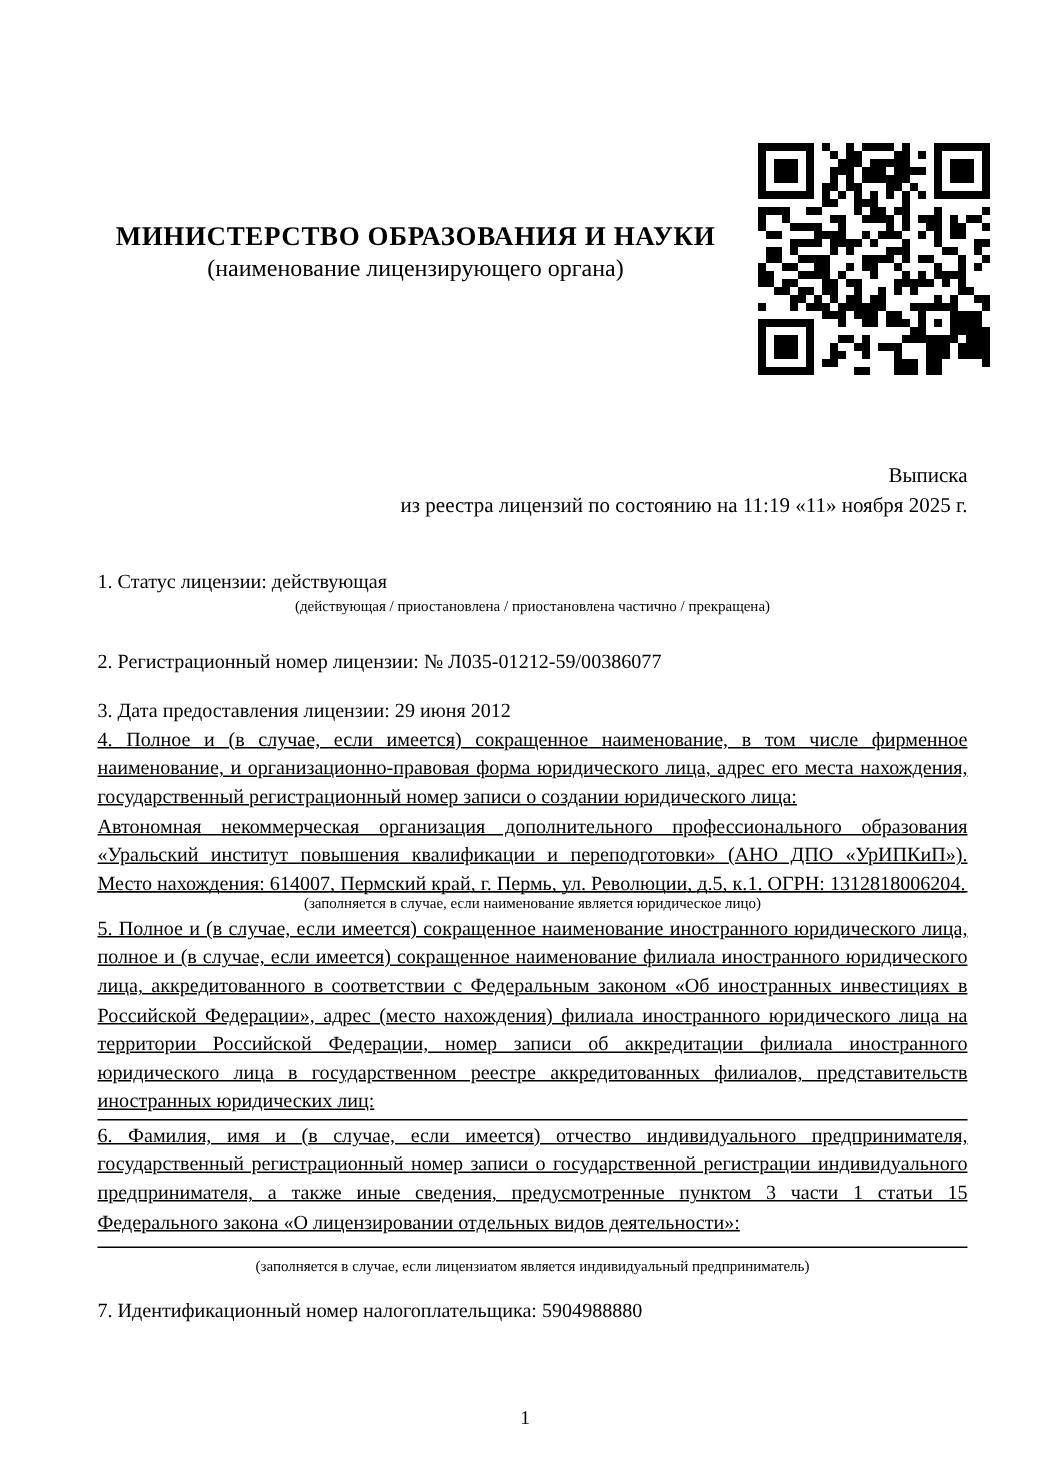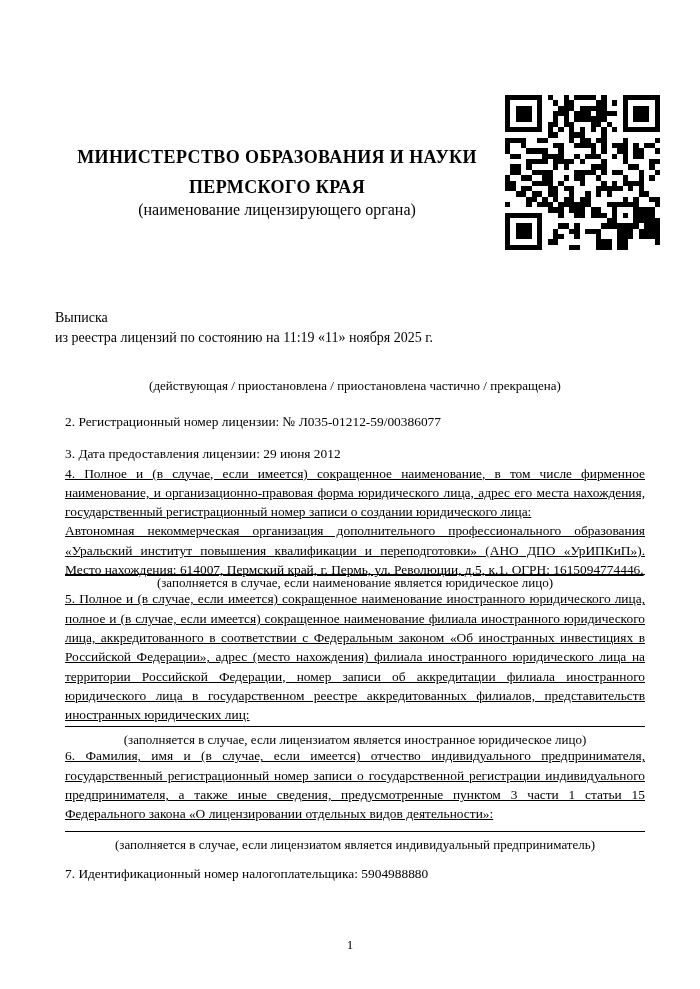--- a/index.html
+++ b/index.html
@@ -9,28 +9,28 @@
     -webkit-font-smoothing:antialiased;
   }
   .page{position:relative;width:700px;height:989px;background:#fff;overflow:hidden;margin-top:12px;}
 
   .header-text{position:absolute;left:65px;top:130px;width:424px;text-align:center;}
   .ministry{font-weight:700;font-size:18px;line-height:30px;letter-spacing:.4px;}
   .authority-caption{font-size:16px;line-height:13px;margin-top:1px;}
 
   .qr{position:absolute;left:505px;top:83px;width:155px;height:155px;}
 
-  .doc-title{position:absolute;left:55px;top:296px;width:590px;text-align:left;
+  .doc-title{position:absolute;left:55px;top:296px;width:590px;text-align:right;
              font-size:14px;line-height:20px;}
 
   .content{position:absolute;left:65px;top:366px;width:580px;
            font-size:13.4px;line-height:19.3px;}
   .content p{margin:0;text-decoration:underline;}
   .just{text-align:justify;}
-  .caption{font-size:13px;line-height:13px;text-align:center;margin-top:1px;}
+  .caption{font-size:10px;line-height:13px;text-align:center;margin-top:1px;}
   .item2{margin-top:20px;}
   .item3{margin-top:13px;}
   .item4q{margin-top:10px;}
   .fill-line{height:0;border-top:1.6px solid #000;}
   .fl4{margin-top:-5px;}
   .fl5{margin-top:2px;}
   .fl6{margin-top:7px;}
   .cap5{margin-top:6px;}
   .cap6{margin-top:6px;}
   .item5{margin-top:17px;}
@@ -40,21 +40,20 @@
   .page-number{position:absolute;left:0;top:925px;width:700px;text-align:center;
                font-size:13px;line-height:16px;}
 </style>
 </head>
 <body>
 
 <div class="page">
 
   <div class="header-text">
     <div class="ministry">МИНИСТЕРСТВО ОБРАЗОВАНИЯ И НАУКИ</div>
-    <div class="ministry">ПЕРМСКОГО КРАЯ</div>
     <div class="authority-caption">(наименование лицензирующего органа)</div>
   </div>
 
   <div class="qr" id="qr"><svg xmlns="http://www.w3.org/2000/svg" viewBox="0 0 29 29" width="155" height="155" shape-rendering="crispEdges">
         <rect width="29" height="29" fill="#fff"></rect>
         <rect x="0" y="0" width="1" height="1" fill="#000"></rect>
         <rect x="1" y="0" width="1" height="1" fill="#000"></rect>
         <rect x="2" y="0" width="1" height="1" fill="#000"></rect>
         <rect x="3" y="0" width="1" height="1" fill="#000"></rect>
         <rect x="4" y="0" width="1" height="1" fill="#000"></rect>
@@ -473,34 +472,34 @@
         <rect x="21" y="28" width="1" height="1" fill="#000"></rect>
         <rect x="22" y="28" width="1" height="1" fill="#000"></rect>
       </svg></div>
 
   <div class="doc-title">
     <div>Выписка</div>
     <div>из реестра лицензий по состоянию на 11:19 «11» ноября 2025 г.</div>
   </div>
 
   <div class="content">
+    <div>1. Статус лицензии: действующая</div>
     <div class="caption">(действующая / приостановлена / приостановлена частично / прекращена)</div>
 
     <div class="item2">2. Регистрационный номер лицензии: № Л035-01212-59/00386077</div>
 
     <div class="item3">3. Дата предоставления лицензии: 29 июня 2012</div>
 
     <p class="just item4q">4. Полное и (в случае, если имеется) сокращенное наименование, в том числе фирменное наименование, и организационно-правовая форма юридического лица, адрес его места нахождения, государственный регистрационный номер записи о создании юридического лица:</p>
-    <p class="just">Автономная некоммерческая организация дополнительного профессионального образования «Уральский институт повышения квалификации и переподготовки» (АНО ДПО «УрИПКиП»). Место нахождения: 614007, Пермский край, г. Пермь, ул. Революции, д.5, к.1. ОГРН: 1615094774446.</p>
+    <p class="just">Автономная некоммерческая организация дополнительного профессионального образования «Уральский институт повышения квалификации и переподготовки» (АНО ДПО «УрИПКиП»). Место нахождения: 614007, Пермский край, г. Пермь, ул. Революции, д.5, к.1. ОГРН: 1312818006204.</p>
     <div class="fill-line fl4"></div>
     <div class="caption">(заполняется в случае, если наименование является юридическое лицо)</div>
 
     <p class="just item5">5. Полное и (в случае, если имеется) сокращенное наименование иностранного юридического лица, полное и (в случае, если имеется) сокращенное наименование филиала иностранного юридического лица, аккредитованного в соответствии с Федеральным законом «Об иностранных инвестициях в Российской Федерации», адрес (место нахождения) филиала иностранного юридического лица на территории Российской Федерации, номер записи об аккредитации филиала иностранного юридического лица в государственном реестре аккредитованных филиалов, представительств иностранных юридических лиц:</p>
     <div class="fill-line fl5"></div>
-    <div class="caption cap5">(заполняется в случае, если лицензиатом является иностранное юридическое лицо)</div>
 
     <p class="just item6">6. Фамилия, имя и (в случае, если имеется) отчество индивидуального предпринимателя, государственный регистрационный номер записи о государственной регистрации индивидуального предпринимателя, а также иные сведения, предусмотренные пунктом 3 части 1 статьи 15 Федерального закона «О лицензировании отдельных видов деятельности»:</p>
     <div class="fill-line fl6"></div>
     <div class="caption cap6">(заполняется в случае, если лицензиатом является индивидуальный предприниматель)</div>
 
     <div class="item7">7. Идентификационный номер налогоплательщика: 5904988880</div>
   </div>
 
   <div class="page-number">1</div>
 </div>

